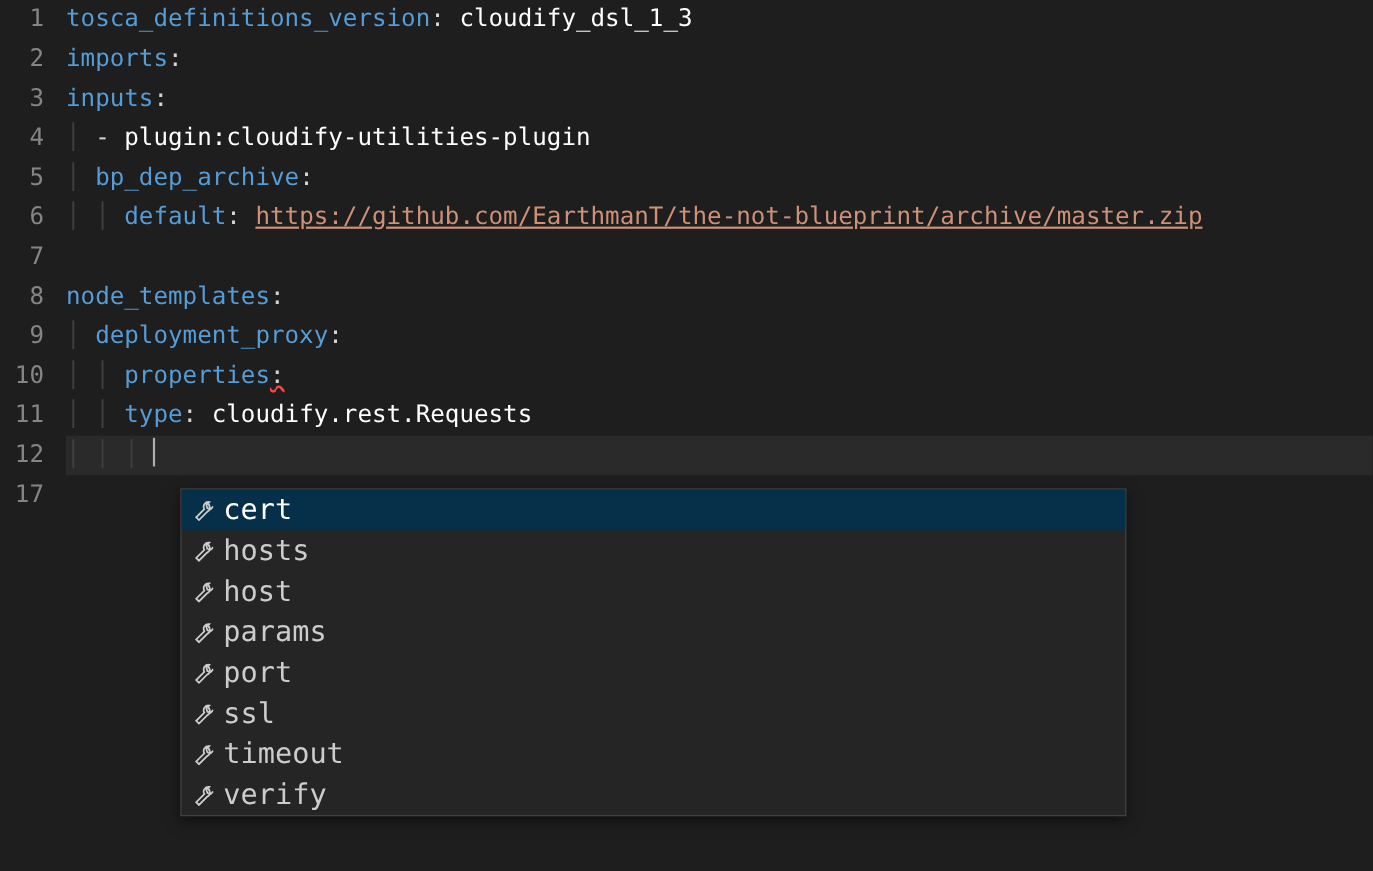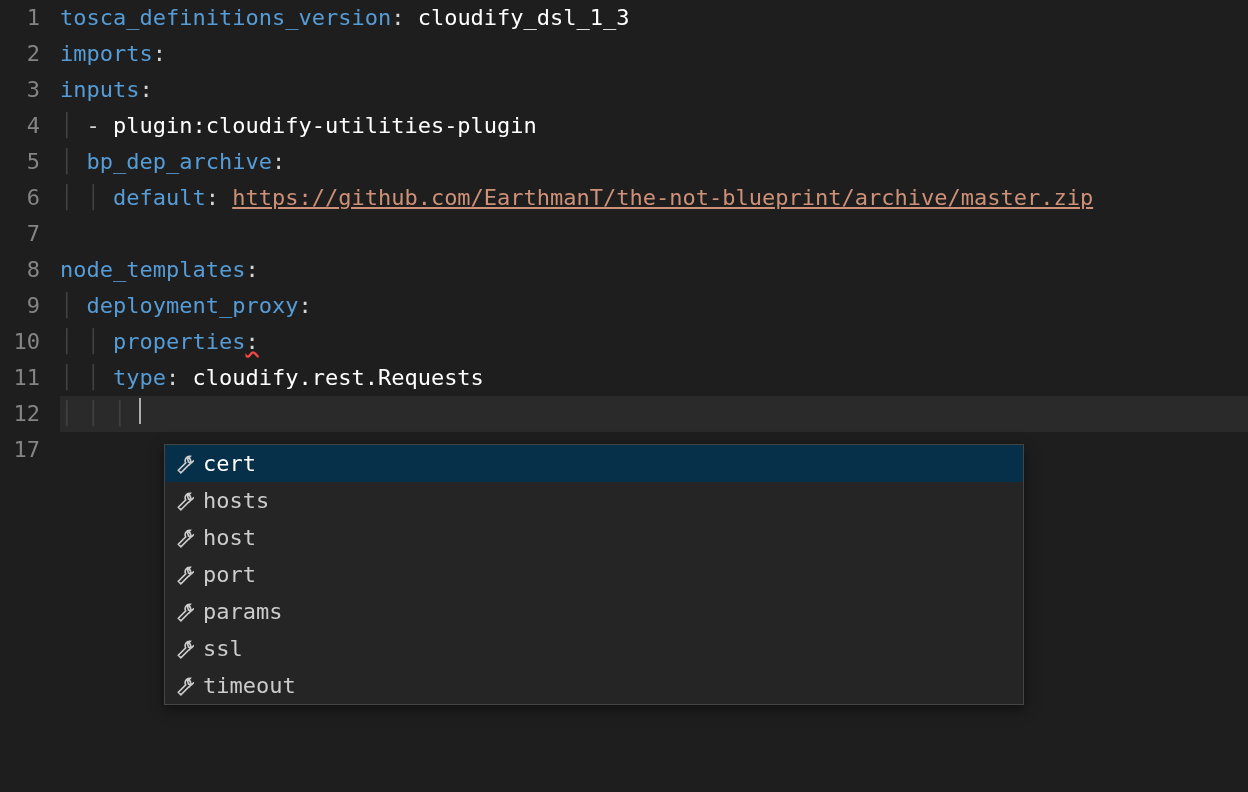--- a/index.html
+++ b/index.html
@@ -57,21 +57,21 @@
   }
 
   .suggest {
     position: absolute;
     left: 164px;
     top: 444px;
     width: 860px;
     background: #252526;
     border: 1px solid #454545;
     box-shadow: 0 4px 12px rgba(0,0,0,.5);
-    font-size: 22px;
+    font-size: 26px;
   }
   .suggest-row {
     display: flex;
     align-items: center;
     height: 37px;
     padding: 0 8px;
     color: #cccccc;
   }
   .suggest-row.selected {
     background: #062f4a;
@@ -158,39 +158,47 @@
         </svg>
       </span>
       <span>host</span>
     </div>
     <div class="suggest-row">
       <span class="suggest-icon">
         <svg viewBox="0 0 16 16" fill="none" stroke="#cccccc" stroke-width="1.3">
           <path d="M10.5 2.5a3.5 3.5 0 0 1 .9 6.6l-5.9 5.9-2-2 5.9-5.9A3.5 3.5 0 0 1 13 1.9l-2.1 2.1.7 2.4 2.4.7 2-2"></path>
         </svg>
       </span>
+      <span>params</span>
+    </div>
+    <div class="suggest-row">
+      <span class="suggest-icon">
+        <svg viewBox="0 0 16 16" fill="none" stroke="#cccccc" stroke-width="1.3">
+          <path d="M10.5 2.5a3.5 3.5 0 0 1 .9 6.6l-5.9 5.9-2-2 5.9-5.9A3.5 3.5 0 0 1 13 1.9l-2.1 2.1.7 2.4 2.4.7 2-2"></path>
+        </svg>
+      </span>
       <span>port</span>
     </div>
     <div class="suggest-row">
       <span class="suggest-icon">
         <svg viewBox="0 0 16 16" fill="none" stroke="#cccccc" stroke-width="1.3">
           <path d="M10.5 2.5a3.5 3.5 0 0 1 .9 6.6l-5.9 5.9-2-2 5.9-5.9A3.5 3.5 0 0 1 13 1.9l-2.1 2.1.7 2.4 2.4.7 2-2"></path>
         </svg>
       </span>
-      <span>params</span>
-    </div>
-    <div class="suggest-row">
-      <span class="suggest-icon">
-        <svg viewBox="0 0 16 16" fill="none" stroke="#cccccc" stroke-width="1.3">
-          <path d="M10.5 2.5a3.5 3.5 0 0 1 .9 6.6l-5.9 5.9-2-2 5.9-5.9A3.5 3.5 0 0 1 13 1.9l-2.1 2.1.7 2.4 2.4.7 2-2"></path>
-        </svg>
-      </span>
       <span>ssl</span>
     </div>
     <div class="suggest-row">
       <span class="suggest-icon">
         <svg viewBox="0 0 16 16" fill="none" stroke="#cccccc" stroke-width="1.3">
           <path d="M10.5 2.5a3.5 3.5 0 0 1 .9 6.6l-5.9 5.9-2-2 5.9-5.9A3.5 3.5 0 0 1 13 1.9l-2.1 2.1.7 2.4 2.4.7 2-2"></path>
         </svg>
       </span>
       <span>timeout</span>
     </div>
+    <div class="suggest-row">
+      <span class="suggest-icon">
+        <svg viewBox="0 0 16 16" fill="none" stroke="#cccccc" stroke-width="1.3">
+          <path d="M10.5 2.5a3.5 3.5 0 0 1 .9 6.6l-5.9 5.9-2-2 5.9-5.9A3.5 3.5 0 0 1 13 1.9l-2.1 2.1.7 2.4 2.4.7 2-2"></path>
+        </svg>
+      </span>
+      <span>verify</span>
+    </div>
   </div>
 
 </body></html>

